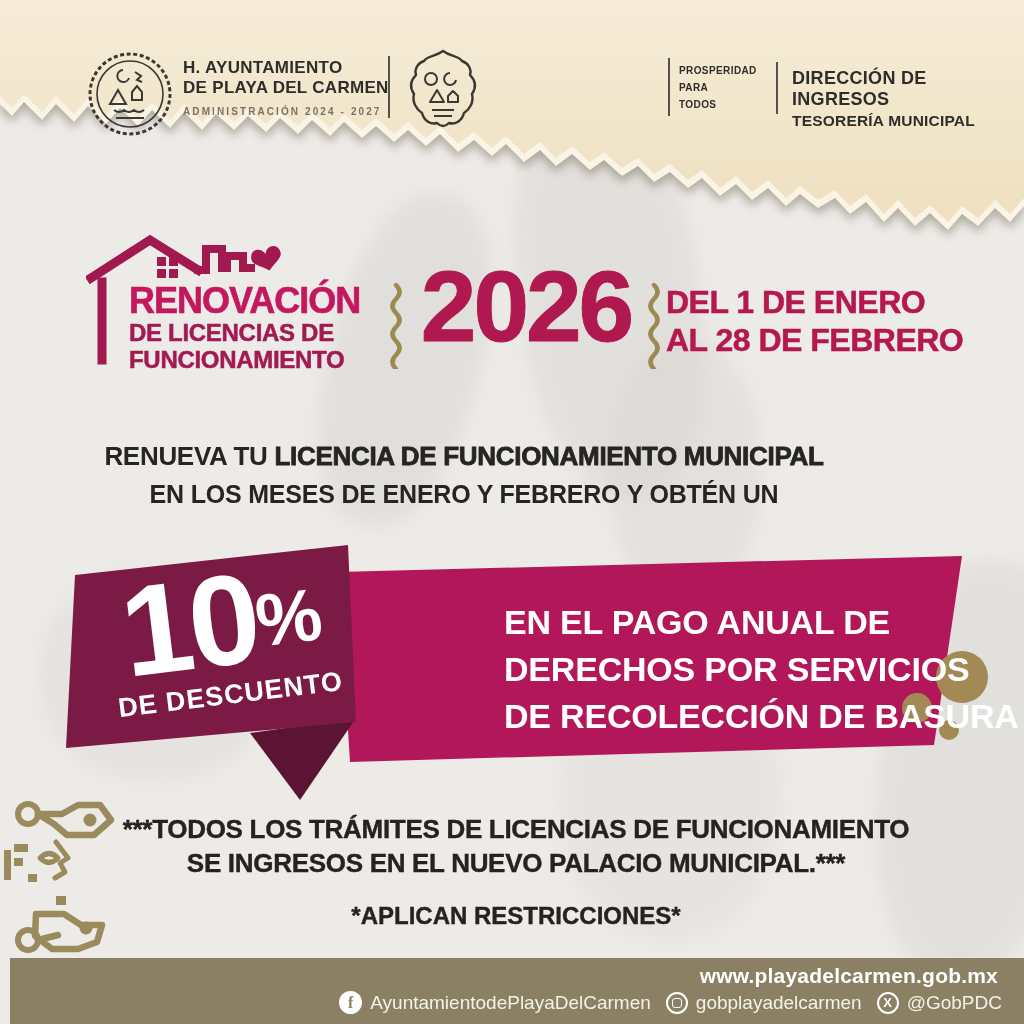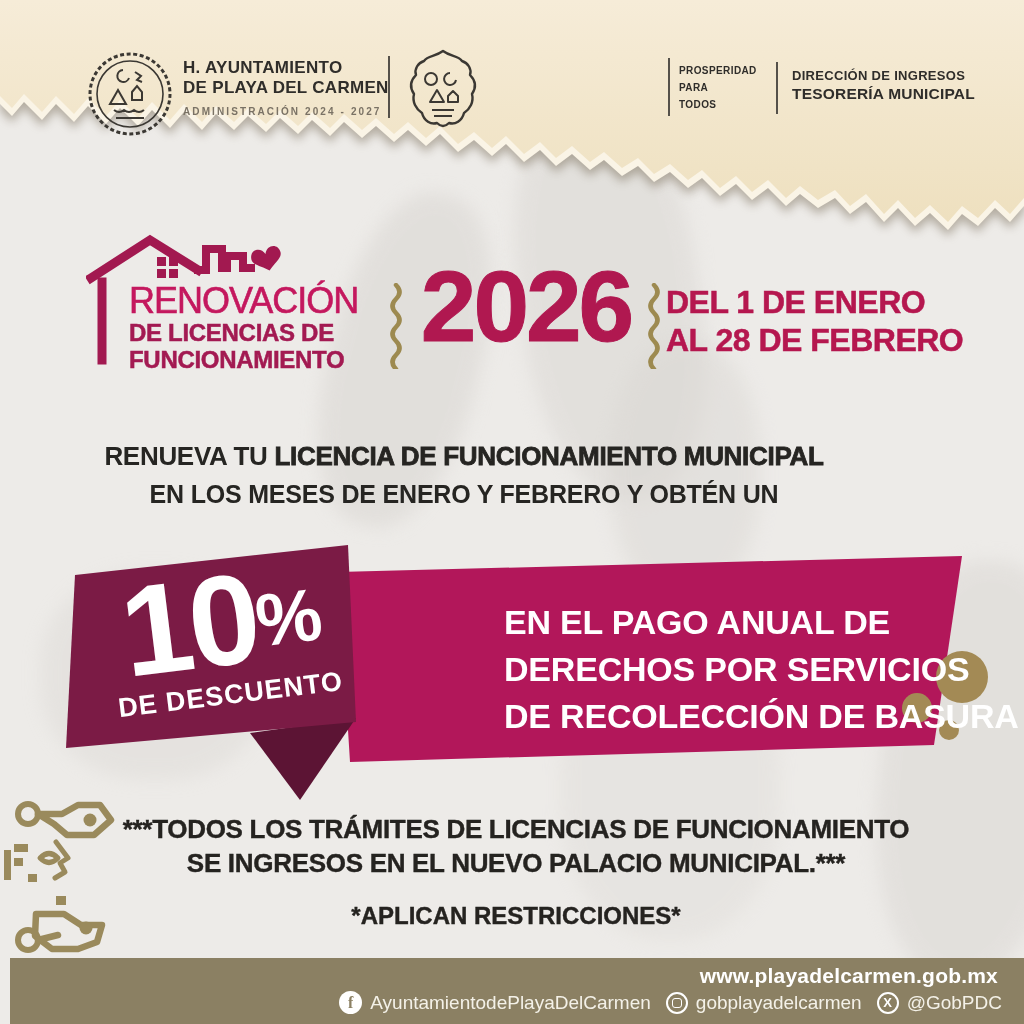--- a/index.html
+++ b/index.html
@@ -27,26 +27,26 @@
   .hdr{position:absolute;color:#2f2d2a;}
   .hdr-div{position:absolute;width:2px;background:#55514a;}
   .d1{left:388px;top:56px;height:62px;}
   .d2{left:668px;top:58px;height:58px;}
   .d3{left:776px;top:62px;height:52px;}
   .org1{left:183px;top:58px;font-weight:bold;font-size:17px;line-height:20px;letter-spacing:.3px;}
   .org1 .admin{font-size:10px;letter-spacing:2.1px;color:#7a7265;margin-top:4px;font-weight:bold;}
   .org2{left:490px;top:66px;font-weight:bold;font-size:17px;line-height:21px;letter-spacing:.3px;}
   .slogan{left:679px;top:62px;font-weight:bold;font-size:10px;line-height:17px;letter-spacing:.4px;}
   .dept{left:792px;top:68px;font-weight:bold;}
-  .dept .l1{font-size:13px;letter-spacing:.3px;}
+  .dept .l1{font-size:18px;letter-spacing:.3px;}
   .dept .l2{font-size:15.5px;margin-top:2px;letter-spacing:.2px;}
 
   
   .title{position:absolute;left:129px;top:283px;}
-  .title .t1{font-size:36px;font-weight:normal;color:var(--magenta-bright);letter-spacing:-1px;line-height:36px;-webkit-text-stroke:.6px var(--magenta-bright);}
+  .title .t1{font-size:36px;font-weight:bold;color:var(--magenta-bright);letter-spacing:-1px;line-height:36px;-webkit-text-stroke:.6px var(--magenta-bright);}
   .title .t2,.title .t3{font-size:24px;font-weight:bold;color:var(--magenta-dark);line-height:27px;letter-spacing:-.3px;-webkit-text-stroke:.5px var(--magenta-dark);}
   .year{position:absolute;left:404px;top:252px;width:244px;text-align:center;font-size:100px;font-weight:bold;color:var(--year-red);letter-spacing:-3px;line-height:108px;-webkit-text-stroke:1px var(--year-red);}
   .period{position:absolute;left:666px;top:283px;font-size:32px;font-weight:bold;color:#b5174f;line-height:38px;letter-spacing:-.5px;-webkit-text-stroke:.5px #b5174f;}
   .squig{position:absolute;}
 
   
   .intro{position:absolute;left:0;top:441px;width:928px;text-align:center;color:var(--ink);font-weight:bold;}
   .intro .i1{font-size:26px;letter-spacing:-.3px;}
   .intro .xb{-webkit-text-stroke:.8px var(--ink);}
   .intro .i2{font-size:25px;margin-top:8px;letter-spacing:-.2px;}

